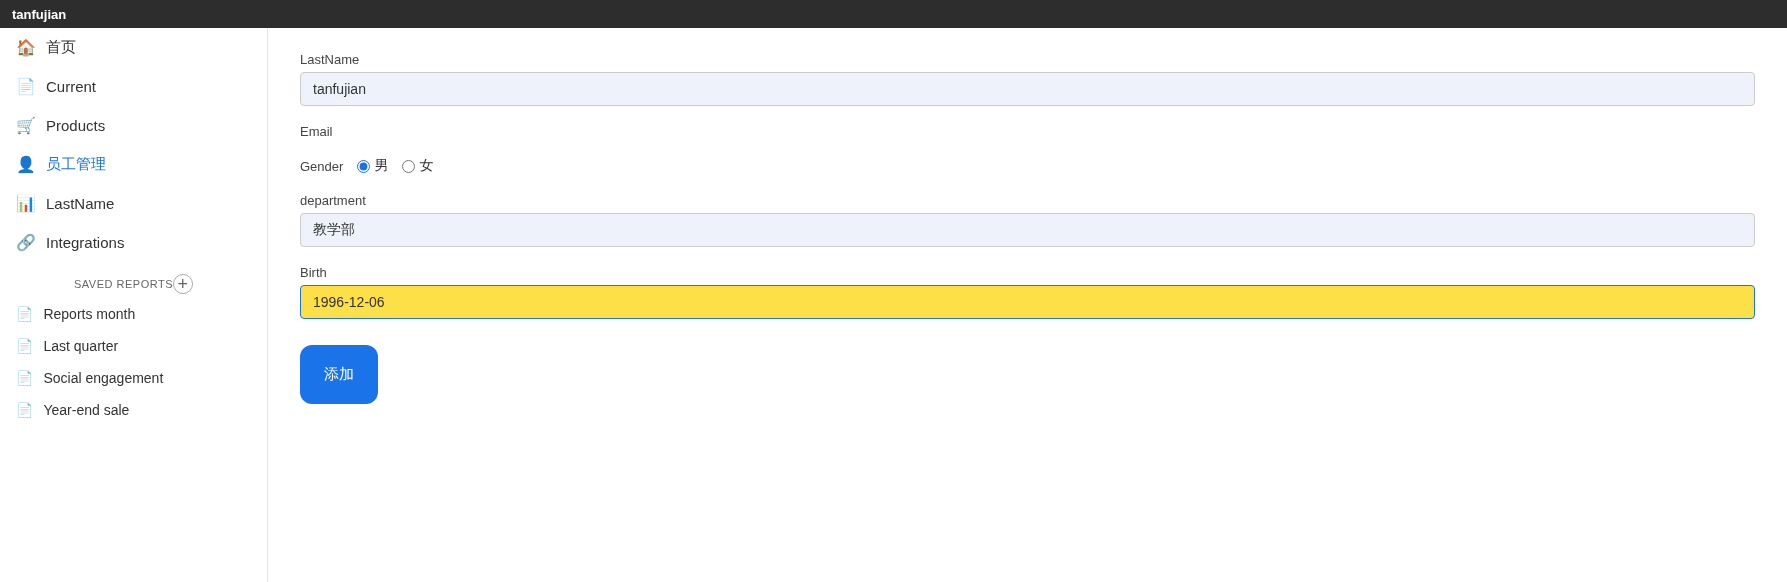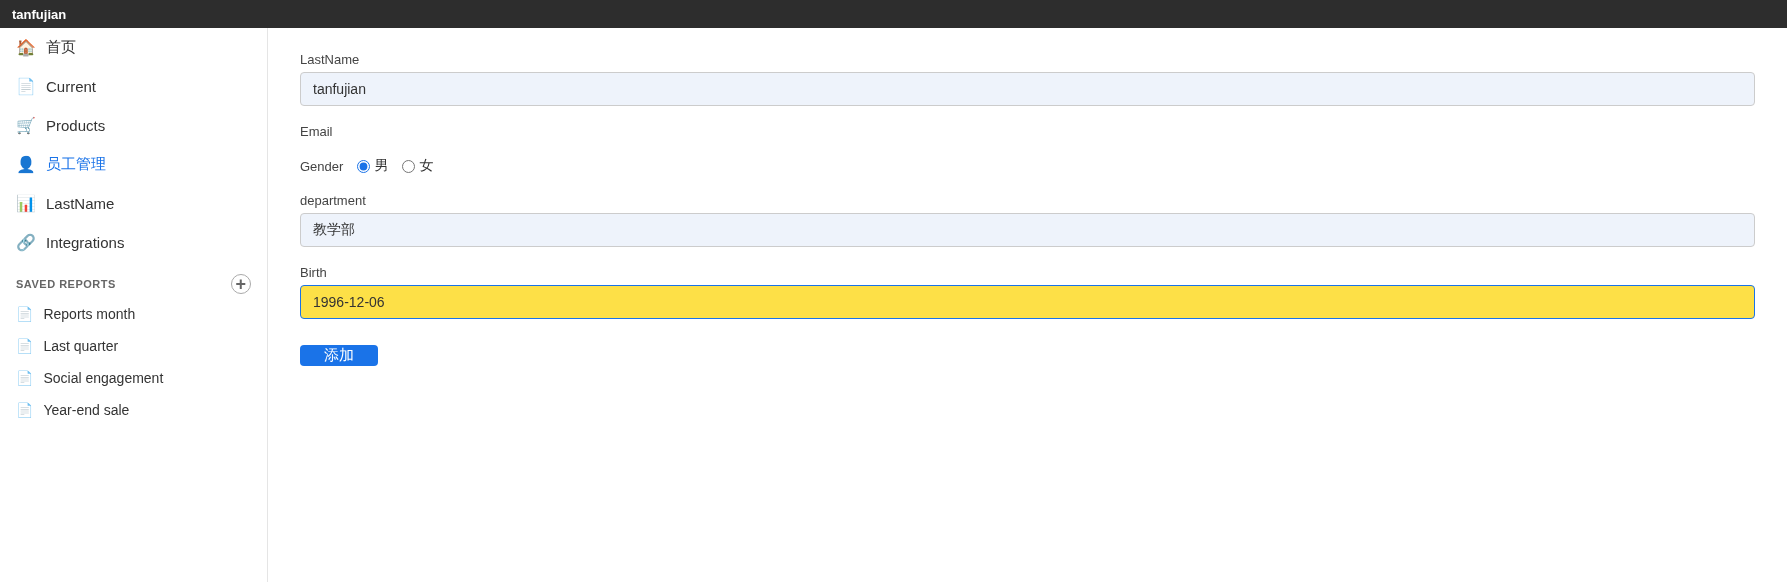--- a/index.html
+++ b/index.html
@@ -60,24 +60,24 @@
       color: #1a73e8;
     }
     .sidebar-nav-item .icon {
       font-size: 16px;
       width: 20px;
       text-align: center;
     }
     .sidebar-section-header {
       display: flex;
       align-items: center;
-      justify-content: space-between;
+      justify-content: center;
       padding: 12px 16px 4px 16px;
       font-size: 11px;
-      font-weight: 700;
+      font-weight: 400;
       color: #666;
       letter-spacing: 0.5px;
       text-transform: uppercase;
     }
     .sidebar-section-header .add-btn {
       cursor: pointer;
       font-size: 18px;
       color: #666;
       width: 20px;
       height: 20px;
@@ -148,22 +148,22 @@
       font-size: 14px;
       color: #333;
     }
     .radio-option input[type="radio"] {
       accent-color: #1a73e8;
     }
     .submit-btn {
       background: #1a73e8;
       color: #fff;
       border: none;
-      border-radius: 4px;
-      padding: 1px 24px;
+      border-radius: 12px;
+      padding: 20px 24px;
       font-size: 15px;
       cursor: pointer;
       margin-top: 8px;
     }
   </style>
 </head>
 <body>
 
 <div class="topbar">
   <span class="topbar-brand">tanfujian</span>

